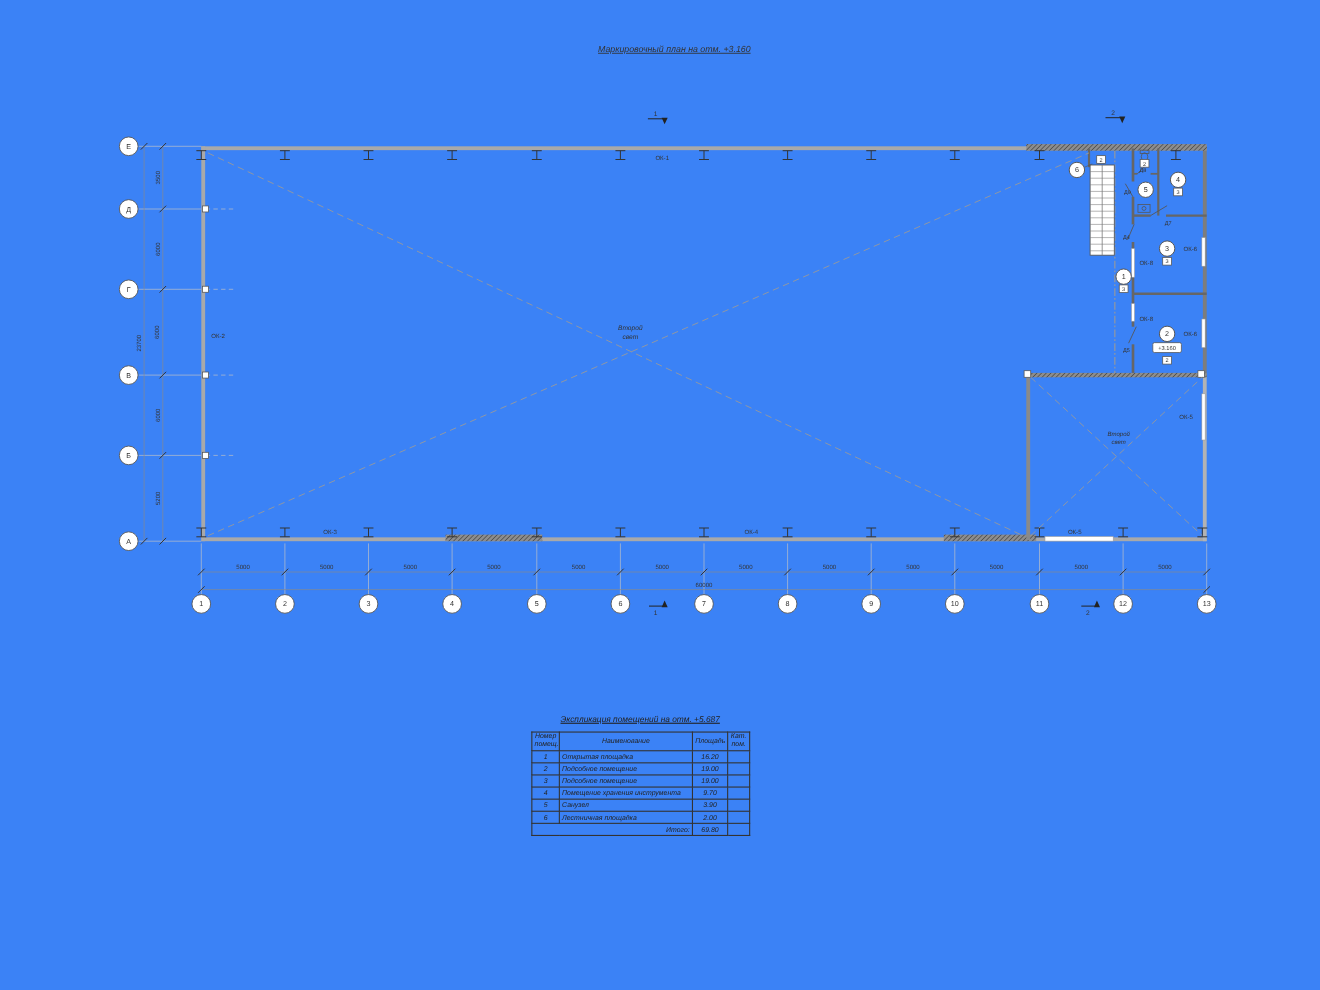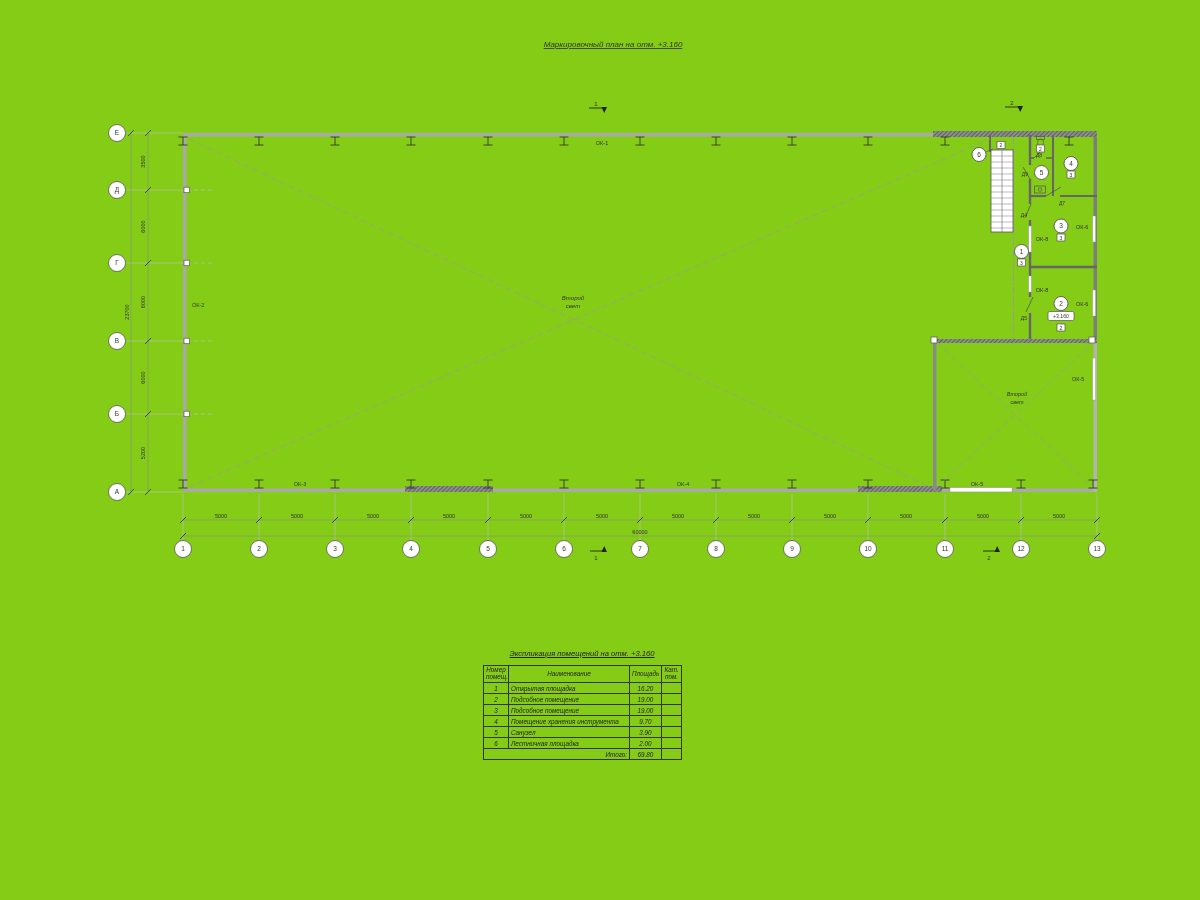--- a/index.html
+++ b/index.html
@@ -1,16 +1,16 @@
 <!DOCTYPE html>
 <html><head>
 <meta charset="utf-8">
 <style>
   html,body{margin:0;padding:0;background:#fff;}
-  .page{position:relative;width:1200px;height:900px;background:#84cc16;overflow:hidden;
+  .page{position:relative;width:1200px;height:900px;background:#3b82f6;overflow:hidden;
         font-family:"Liberation Sans",sans-serif;}
   svg{position:absolute;left:0;top:0;}
   svg text{font-family:"Liberation Sans",sans-serif;fill:#333;}
   .spec{position:absolute;left:483px;top:649px;width:198px;color:#222;
         font-family:"Liberation Sans",sans-serif;font-style:italic;}
   .spec-title{font-size:7.6px;text-align:center;text-decoration:underline;margin:0 0 7px 0;}
   table.spec-table{border-collapse:collapse;width:100%;table-layout:fixed;}
   .spec-table th,.spec-table td{border:1px solid #333;font-size:6.3px;font-weight:normal;
         padding:0 2px;overflow:hidden;white-space:nowrap;}
   .spec-table thead th{height:16px;text-align:center;white-space:normal;line-height:1.05;}
@@ -355,21 +355,21 @@
     <line x1="590" y1="551" x2="604" y2="551" stroke="#222" stroke-width="0.9"></line>
     <polygon points="601.5,552 607,552 604.2,546"></polygon>
     <text x="596" y="559.5">1</text>
     <line x1="983" y1="551" x2="997" y2="551" stroke="#222" stroke-width="0.9"></line>
     <polygon points="994.5,552 1000,552 997.2,546"></polygon>
     <text x="989" y="559.5">2</text>
   </g>
 </svg>
 
 <div class="spec">
-  <div class="spec-title">Экспликация помещений на отм. +3.160</div>
+  <div class="spec-title">Экспликация помещений на отм. +5.687</div>
   <table class="spec-table">
     <colgroup>
           <col style="width:25px">
           <col style="width:121px">
           <col style="width:32px">
           <col style="width:20px">
         </colgroup>
     <thead>
       <tr>
         <th>Номер помещ.</th>

